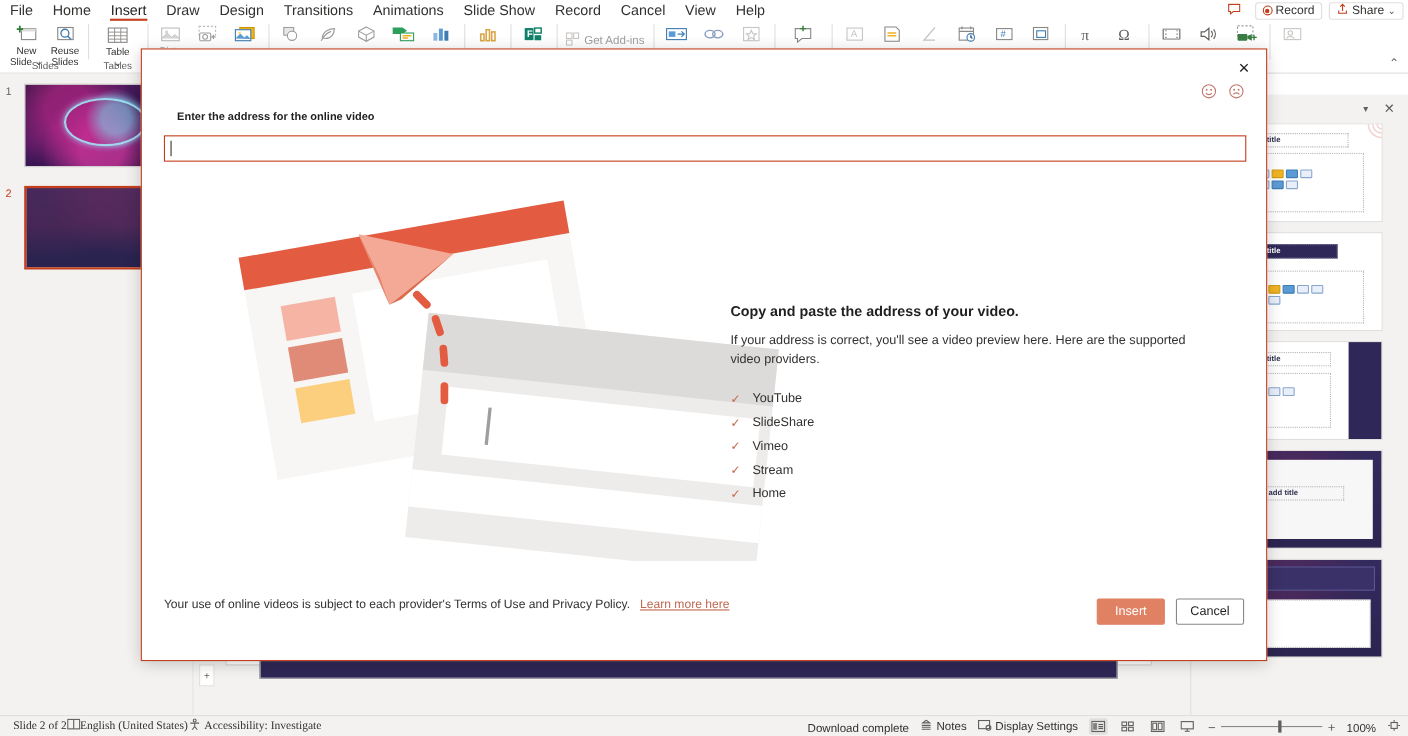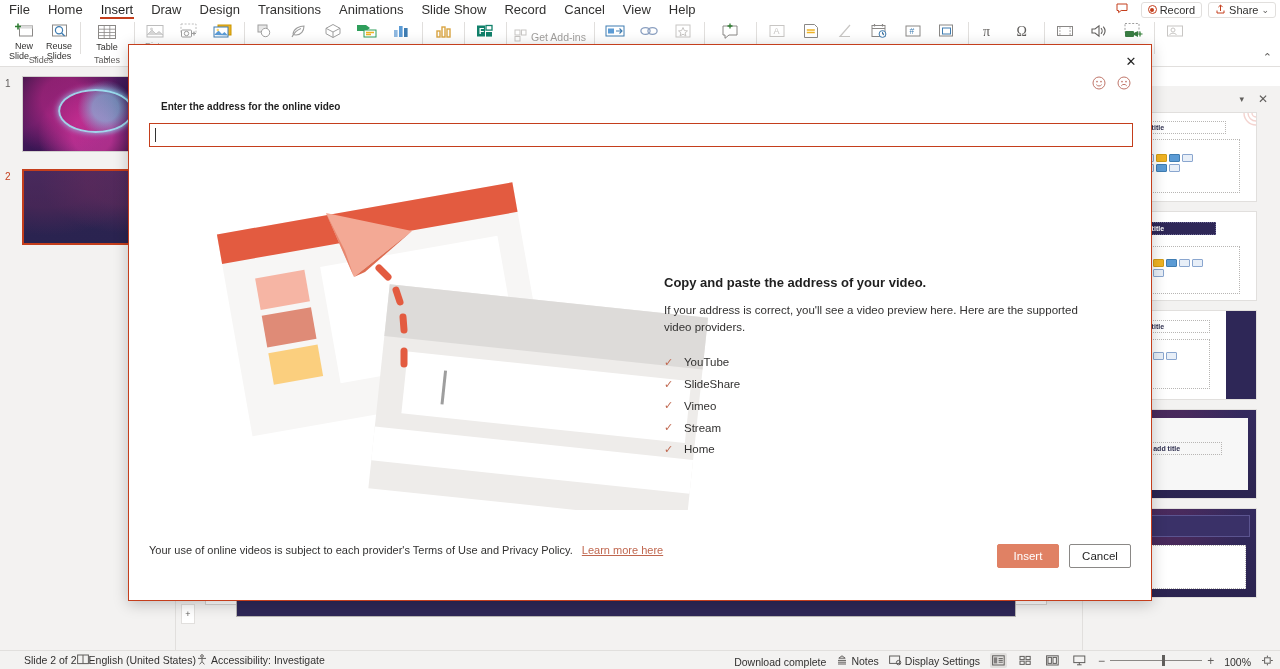--- a/index.html
+++ b/index.html
@@ -176,21 +176,21 @@
   .icn-cluster i.b { background:#f0b323; border-color:#d19c16; }
   .icn-cluster i.c { background:#5b9bd5; border-color:#3e7cb1; }
   .dz-wifi { position:absolute; right:-6px; top:-6px; width:30px; height:30px; opacity:.5; }
 
   
   .statusbar {
     position: absolute; left:0; bottom:0; width:1280px; height:19px;
     background:#f3f2f1; border-top:1px solid #e1dfdd;
     display:flex; align-items:center; font-size:10.5px; color:#323130;
   }
-  .sb-left { display:flex; align-items:center; padding-left:24px; }
+  .sb-left { display:flex; align-items:center; padding-left:12px;font-family:Liberation Serif, serif; }
   .sb-right { position:absolute; right:6px; display:flex; align-items:flex-end; gap:10px; }
   .sb-item { display:flex; align-items:center; gap:3px; white-space:nowrap; }
   .view-btn {
     width:17px; height:15px; display:flex; align-items:center; justify-content:center;
     border-radius:2px;
   }
   .view-btn.active { background:#e1dfdd; }
   .zoom-slider { display:flex; align-items:center; gap:5px; }
   .zs-track { width:92px; height:1px; background:#8a8886; position:relative; }
   .zs-knob { position:absolute; left:52px; top:-5px; width:3px; height:11px; background:#605e5c; }

